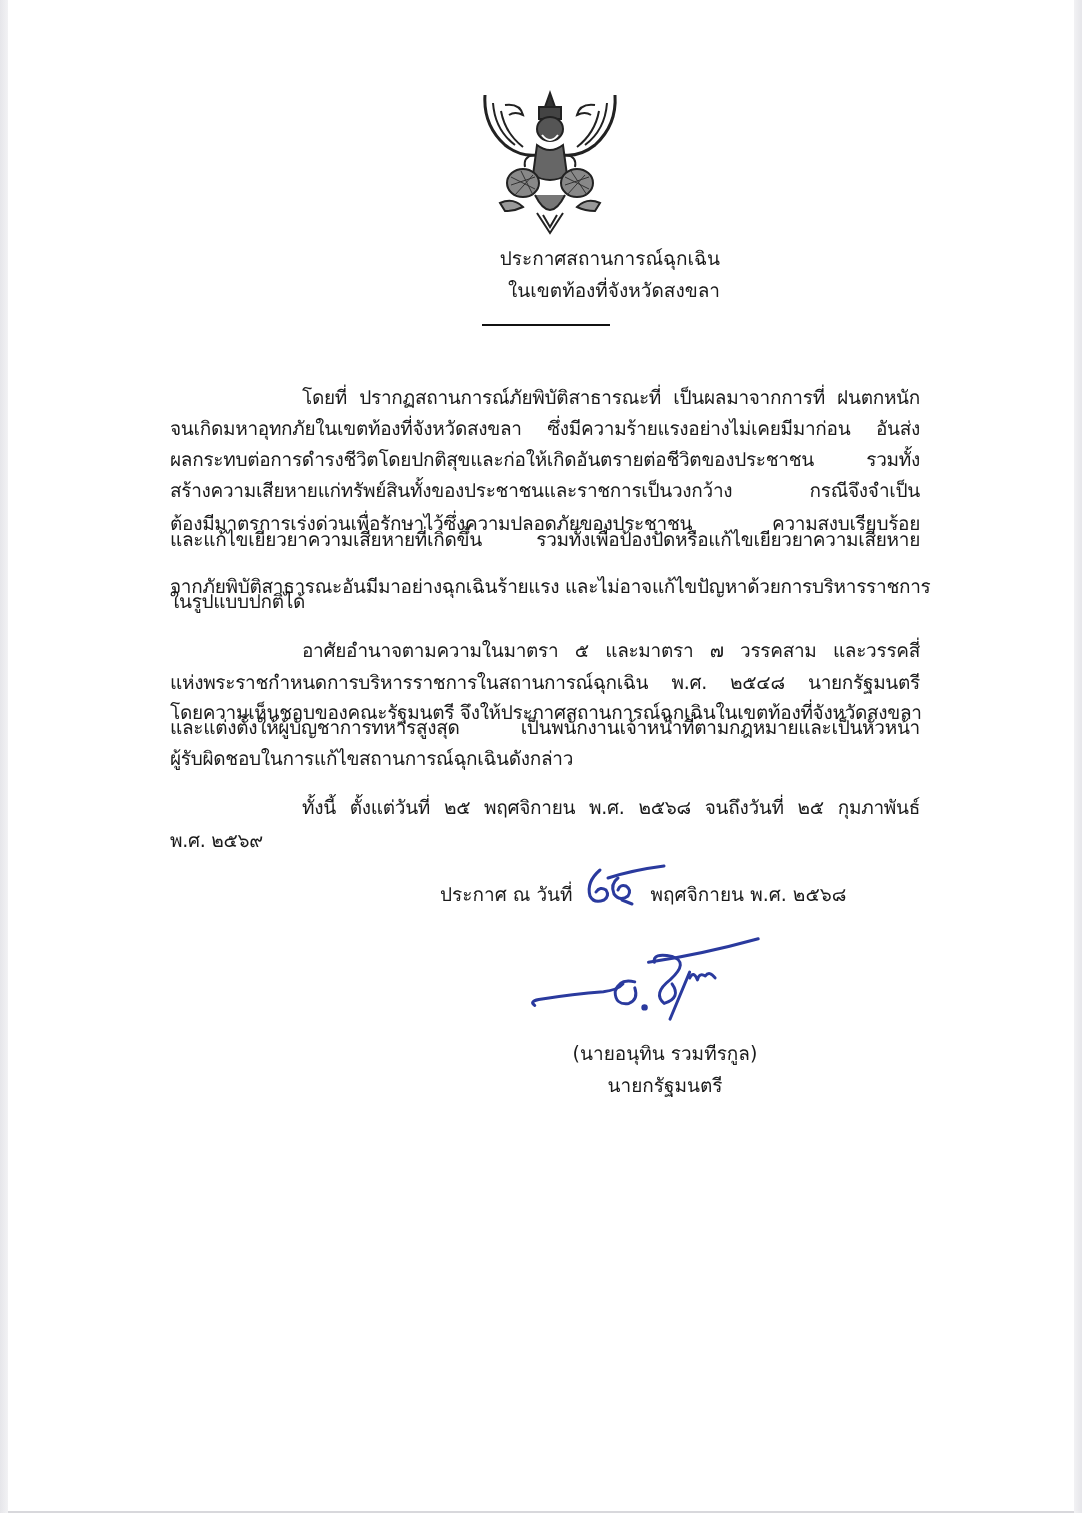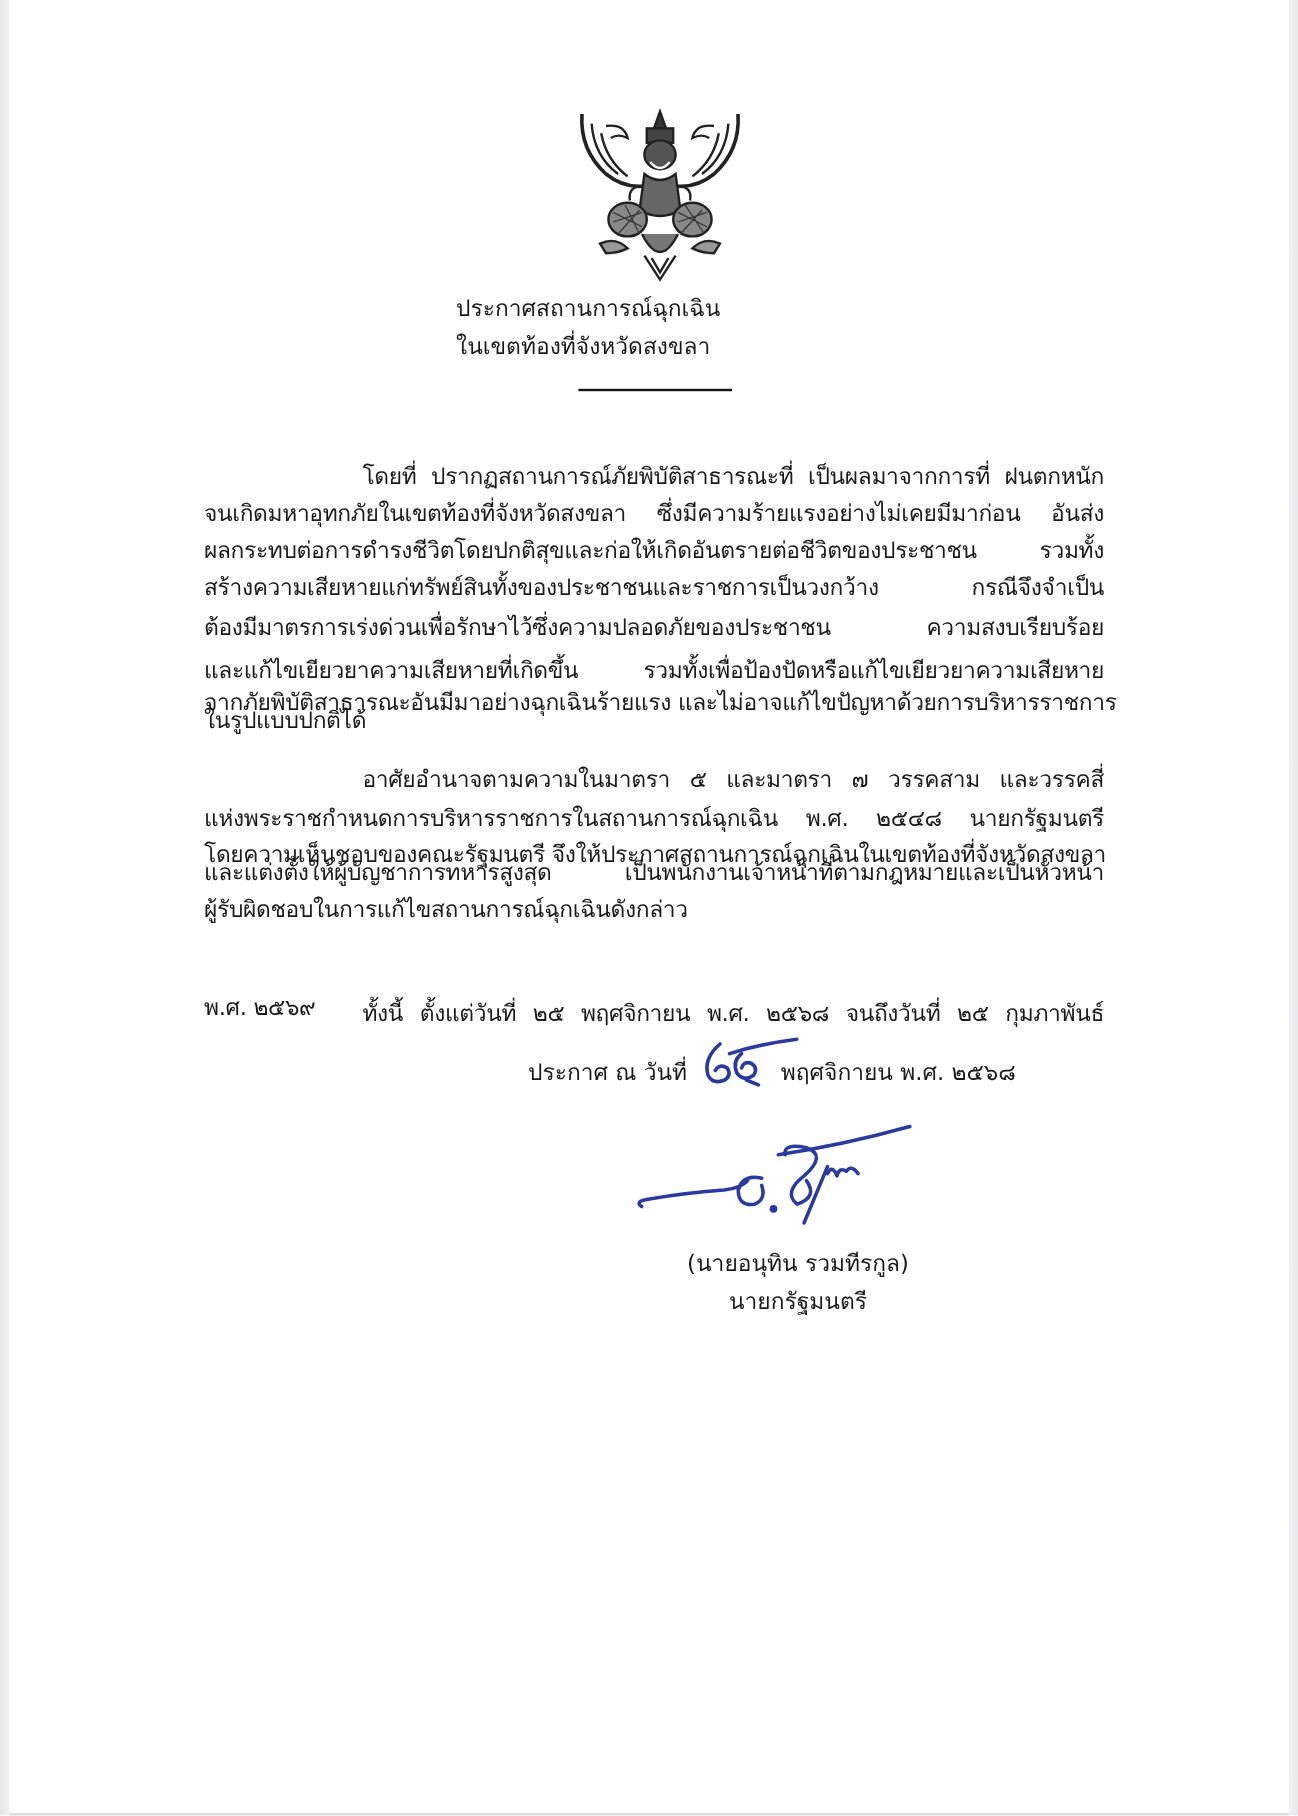--- a/index.html
+++ b/index.html
@@ -4,21 +4,21 @@
 <style>
   html, body { margin: 0; padding: 0; }
   body {
     width: 1082px; height: 1513px; background: #ffffff; position: relative; overflow: hidden;
     font-family: "DejaVu Sans", "Liberation Sans", sans-serif; color: #1a1a1a;
   }
   .edge-left { position: absolute; left: 0; top: 0; width: 8px; height: 1513px; background: linear-gradient(to right, #e6e6ea, #f2f2f4); }
   .edge-right { position: absolute; right: 0; top: 0; width: 8px; height: 1513px; background: linear-gradient(to left, #e6e6ea, #f2f2f4); }
   .edge-bottom { position: absolute; left: 8px; right: 8px; bottom: 0; height: 2px; background: #d8d8dc; }
   .emblem { position: absolute; left: 475px; top: 85px; width: 150px; height: 150px; }
-  .title { position: absolute; left: 380px; width: 340px; text-align: left; font-size: 19px; line-height: 32px; font-family: Liberation Serif, serif; }
+  .title { position: absolute; left: 380px; width: 340px; text-align: right; font-size: 19px; line-height: 32px; }
   .title.l1 { top: 242px; }
   .title.l2 { top: 274px; }
   .rule { position: absolute; left: 482px; top: 324px; width: 128px; height: 2px; background: #111; }
   .line { position: absolute; left: 170px; width: 750px; font-size: 19px; line-height: 30px; white-space: nowrap; letter-spacing: -0.3px; }
   .line.just { text-align: justify; text-align-last: justify; margin-top: 16px; }
   .line.indent { padding-left: 132px; box-sizing: border-box; }
   .sig-date { position: absolute; left: 440px; top: 878px; font-size: 19px; line-height: 32px; white-space: nowrap; }
   .sig-date .gap { display: inline-block; width: 78px; }
   .handwritten-day { position: absolute; left: 578px; top: 860px; width: 90px; height: 50px; }
   .signature { position: absolute; left: 525px; top: 932px; width: 245px; height: 90px; }
@@ -71,31 +71,31 @@
 
 <div class="title l1">ประกาศสถานการณ์ฉุกเฉิน</div>
 <div class="title l2">ในเขตท้องที่จังหวัดสงขลา</div>
 <div class="rule"></div>
 
 <div class="line just indent" style="top:366px">โดยที่ ปรากฏสถานการณ์ภัยพิบัติสาธารณะที่ เป็นผลมาจากการที่ ฝนตกหนัก</div>
 <div class="line just" style="top:397px">จนเกิดมหาอุทกภัยในเขตท้องที่จังหวัดสงขลา ซึ่งมีความร้ายแรงอย่างไม่เคยมีมาก่อน อันส่ง</div>
 <div class="line just" style="top:428px">ผลกระทบต่อการดำรงชีวิตโดยปกติสุขและก่อให้เกิดอันตรายต่อชีวิตของประชาชน รวมทั้ง</div>
 <div class="line just" style="top:459px">สร้างความเสียหายแก่ทรัพย์สินทั้งของประชาชนและราชการเป็นวงกว้าง กรณีจึงจำเป็น</div>
 <div class="line just" style="top:492px">ต้องมีมาตรการเร่งด่วนเพื่อรักษาไว้ซึ่งความปลอดภัยของประชาชน ความสงบเรียบร้อย</div>
-<div class="line just" style="top:528px">และแก้ไขเยียวยาความเสียหายที่เกิดขึ้น รวมทั้งเพื่อป้องปัดหรือแก้ไขเยียวยาความเสียหาย</div>
+<div class="line just" style="top:508px">และแก้ไขเยียวยาความเสียหายที่เกิดขึ้น รวมทั้งเพื่อป้องปัดหรือแก้ไขเยียวยาความเสียหาย</div>
 <div class="line just" style="top:555px">จากภัยพิบัติสาธารณะอันมีมาอย่างฉุกเฉินร้ายแรง และไม่อาจแก้ไขปัญหาด้วยการบริหารราชการ</div>
 <div class="line" style="top:586px">ในรูปแบบปกติได้</div>
 
 <div class="line just indent" style="top:619px">อาศัยอำนาจตามความในมาตรา ๕ และมาตรา ๗ วรรคสาม และวรรคสี่</div>
 <div class="line just" style="top:651px">แห่งพระราชกำหนดการบริหารราชการในสถานการณ์ฉุกเฉิน พ.ศ. ๒๕๔๘ นายกรัฐมนตรี</div>
 <div class="line just" style="top:681px">โดยความเห็นชอบของคณะรัฐมนตรี จึงให้ประกาศสถานการณ์ฉุกเฉินในเขตท้องที่จังหวัดสงขลา</div>
 <div class="line just" style="top:696px">และแต่งตั้งให้ผู้บัญชาการทหารสูงสุด เป็นพนักงานเจ้าหน้าที่ตามกฎหมายและเป็นหัวหน้า</div>
 <div class="line" style="top:743px">ผู้รับผิดชอบในการแก้ไขสถานการณ์ฉุกเฉินดังกล่าว</div>
 
-<div class="line just indent" style="top:814px">ทั้งนี้  ตั้งแต่วันที่  ๒๕  พฤศจิกายน พ.ศ. ๒๕๖๘  จนถึงวันที่ ๒๕ กุมภาพันธ์</div>
+<div class="line just indent" style="top:776px">ทั้งนี้  ตั้งแต่วันที่  ๒๕  พฤศจิกายน พ.ศ. ๒๕๖๘  จนถึงวันที่ ๒๕ กุมภาพันธ์</div>
 <div class="line" style="top:825px">พ.ศ. ๒๕๖๙</div>
 
 <div class="sig-date">
   <span>ประกาศ ณ วันที่</span><span class="gap"></span><span>พฤศจิกายน  พ.ศ. ๒๕๖๘</span>
 </div>
 
 <svg class="handwritten-day" viewBox="0 0 90 50">
   <g fill="none" stroke="#2a3a9e" stroke-width="3" stroke-linecap="round">
     <path d="M22 10 Q8 22 12 36 Q16 44 26 40 Q32 36 28 30 Q22 26 18 32"></path>
     <path d="M40 18 Q32 24 36 34 Q42 42 50 36 Q54 30 48 26 Q42 24 40 30"></path>

